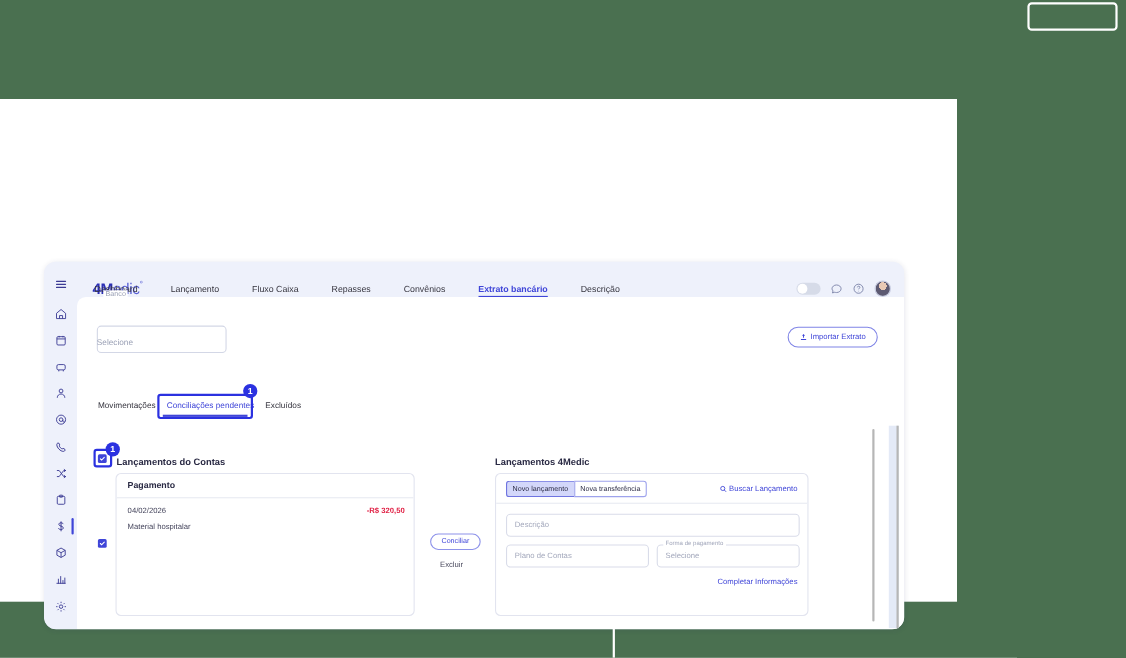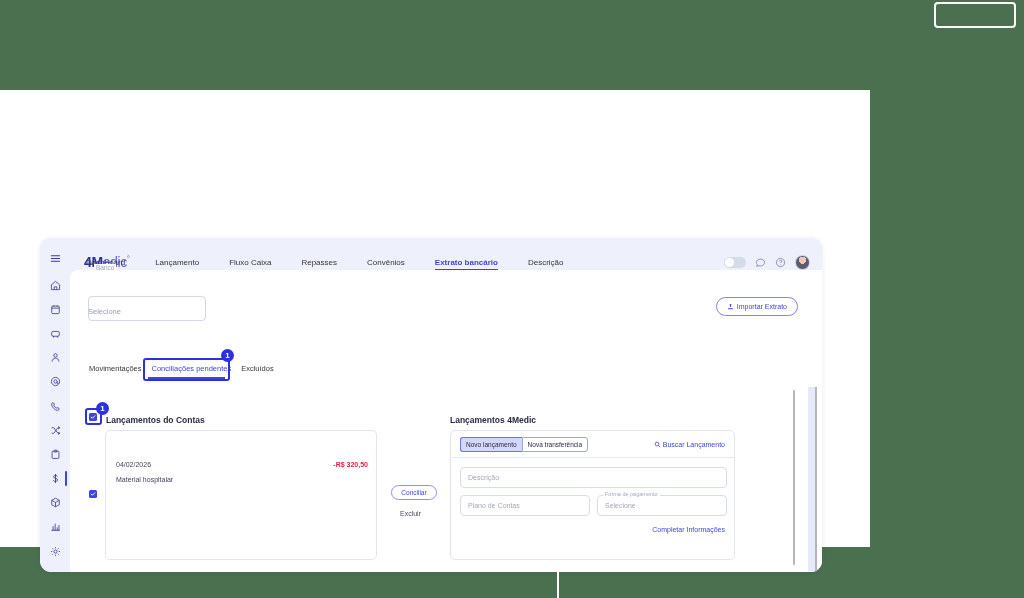--- a/index.html
+++ b/index.html
@@ -471,20 +471,21 @@
   <div id="checkbox-highlight"></div>
   <div class="marker-badge" id="badge-checkbox">1</div>
 
   <div id="row-check">
     <svg viewBox="0 0 12 12" stroke="#fff" stroke-width="2" fill="none" stroke-linecap="round">
         <path d="M2.5 6.2l2.3 2.3L9.6 3.6"></path>
       </svg>
   </div>
 
   <div id="extract-card">
+    <div id="extract-card-head">Pagamento</div>
     <div id="extract-row-date">04/02/2026</div>
     <div id="extract-row-amount">-R$ 320,50</div>
     <div id="extract-row-desc">Material hospitalar</div>
   </div>
 
   <div id="conciliar-btn">Conciliar</div>
   <div id="excluir-link">Excluir</div>
 
   <div class="section-title" id="title-right">Lançamentos 4Medic</div>
   <div id="medic-card">

